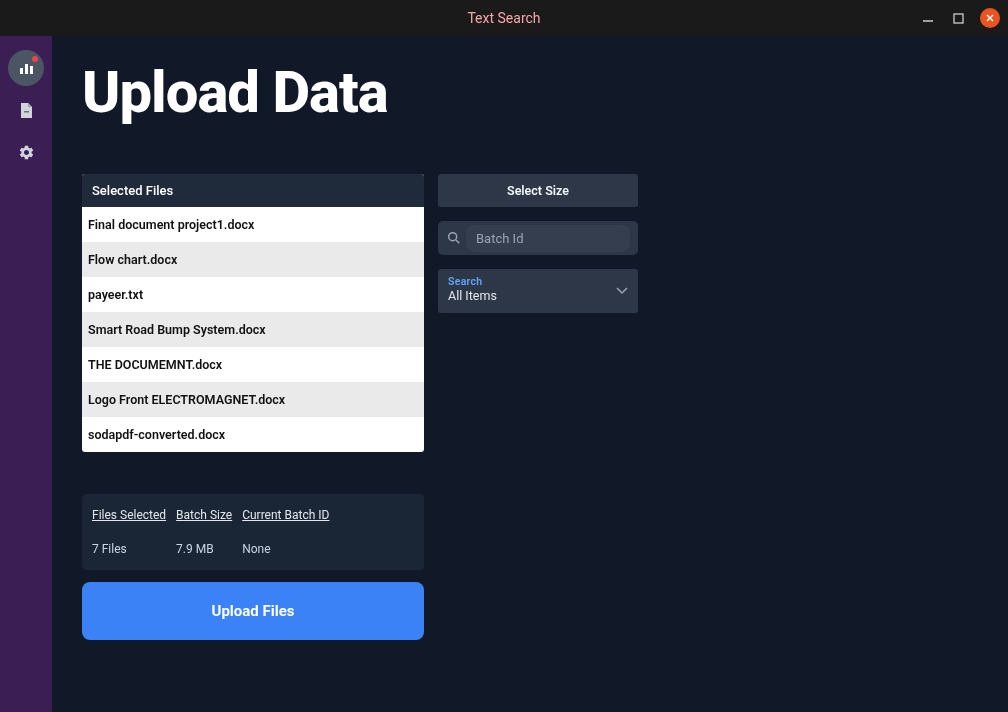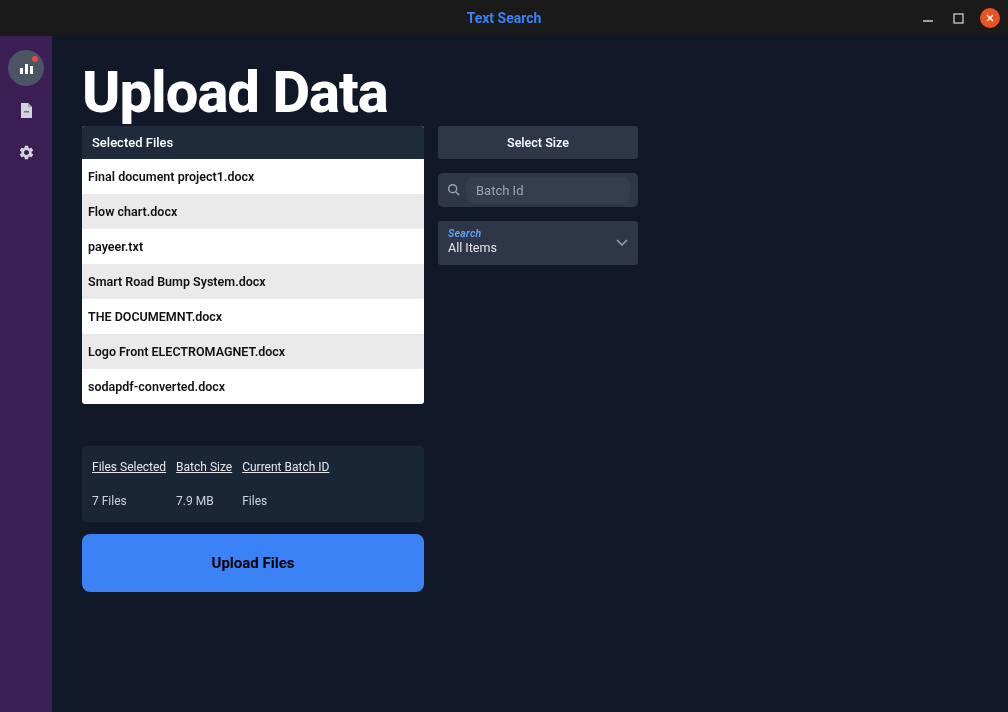--- a/index.html
+++ b/index.html
@@ -16,23 +16,23 @@
     }
     .titlebar {
       height: 36px;
       background: #1a1a1a;
       display: flex;
       align-items: center;
       justify-content: center;
       position: relative;
     }
     .titlebar-title {
-      color: #3b82f6;
+      color: #fca5a5;
       font-size: 14px;
-      font-weight: 700;
+      font-weight: 400;
     }
     .window-controls {
       position: absolute;
       right: 8px;
       display: flex;
       gap: 14px;
       align-items: center;
     }
     .win-min, .win-max {
       color: #cccccc;
@@ -93,20 +93,21 @@
     .main {
       flex: 1;
       padding: 22px 30px 30px 30px;
       color: #ffffff;
       overflow: auto;
     }
     .page-title {
       font-size: 58px;
       font-weight: 800;
       letter-spacing: -1px;
+      margin-bottom: 48px;
     }
     .content-row {
       display: flex;
       gap: 14px;
     }
     .col-left {
       width: 342px;
     }
     .col-mid {
       width: 200px;
@@ -157,21 +158,21 @@
       font-size: 12px;
     }
     .stat-value {
       color: #cbd5e1;
       font-size: 12px;
     }
     .upload-btn {
       margin-top: 12px;
       width: 100%;
       background: #3b82f6;
-      color: #000000;
+      color: #ffffff;
       border: none;
       border-radius: 8px;
       padding: 20px 0;
       font-size: 15px;
       font-weight: 700;
       cursor: pointer;
     }
     .select-files-btn {
       background: #2d3748;
       color: #f1f5f9;
@@ -210,21 +211,20 @@
       padding: 6px 10px;
       position: relative;
       cursor: pointer;
       height: 44px;
     }
     .search-label {
       color: #60a5fa;
       font-size: 10.5px;
       font-weight: 600;
       letter-spacing: 0.3px;
-      font-style: italic;
     }
     .search-value {
       color: #e5e7eb;
       font-size: 12.5px;
     }
     .search-chevron {
       position: absolute;
       right: 10px;
       top: 50%;
       transform: translateY(-50%);
@@ -317,21 +317,21 @@
           <div class="stat-col">
             <div class="stat-label">Files Selected</div>
             <div class="stat-value">7 Files</div>
           </div>
           <div class="stat-col">
             <div class="stat-label">Batch Size</div>
             <div class="stat-value">7.9 MB</div>
           </div>
           <div class="stat-col">
             <div class="stat-label">Current Batch ID</div>
-            <div class="stat-value">Files</div>
+            <div class="stat-value">None</div>
           </div>
         </div>
 
         <button class="upload-btn">Upload Files</button>
       </div>
 
       <div class="col-mid">
         <button class="select-files-btn">Select Size</button>
 
         <div class="batch-input-wrap">

